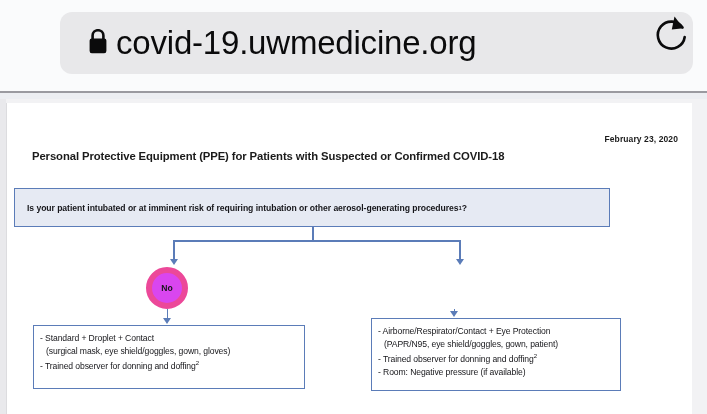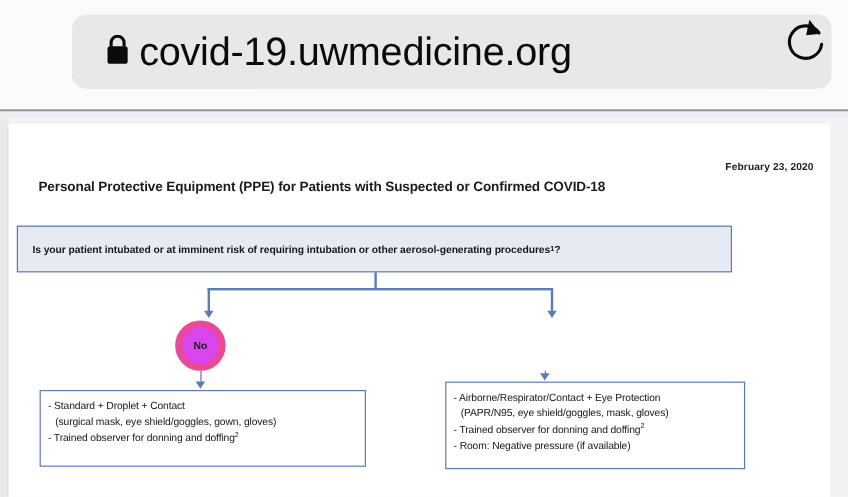--- a/index.html
+++ b/index.html
@@ -247,19 +247,19 @@
     <div id="arrow-yes-box" class="arrowhead"></div>
 
     <div id="box-no" class="outcome-box">
       <div class="outcome-line">- Standard + Droplet + Contact</div>
       <div class="outcome-line indent">(surgical mask, eye shield/goggles, gown, gloves)</div>
       <div class="outcome-line"><span>- Trained observer for donning and doffing</span><sup>2</sup></div>
     </div>
 
     <div id="box-yes" class="outcome-box">
       <div class="outcome-line">- Airborne/Respirator/Contact + Eye Protection</div>
-      <div class="outcome-line indent">(PAPR/N95, eye shield/goggles, mask, gloves)</div>
+      <div class="outcome-line indent">(PAPR/N95, eye shield/goggles, gown, patient)</div>
       <div class="outcome-line"><span>- Trained observer for donning and doffing</span><sup>2</sup></div>
       <div class="outcome-line">- Room: Negative pressure (if available)</div>
     </div>
 
   </div>
 </div>
 
 </body></html>

